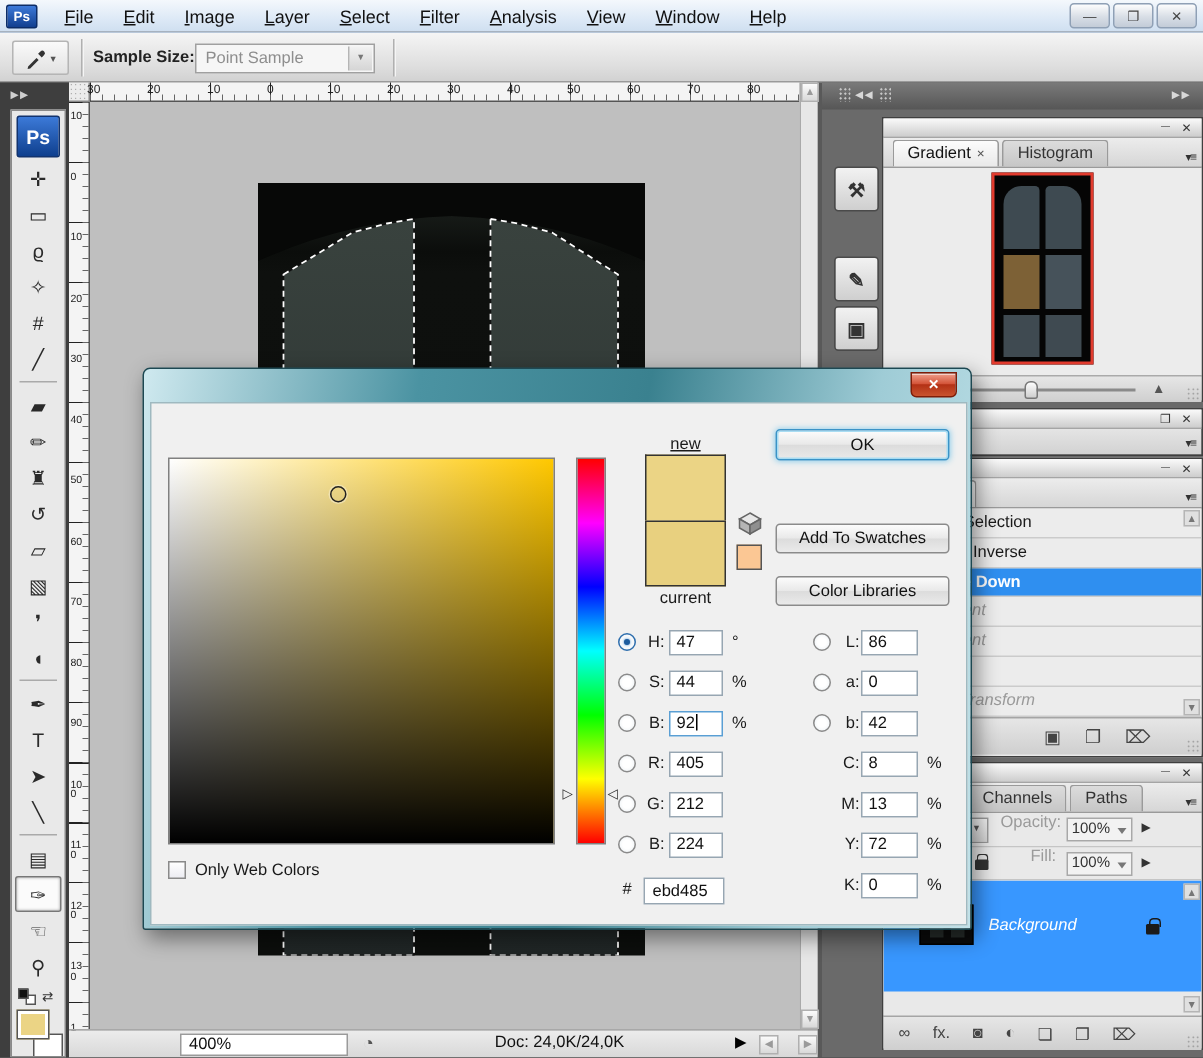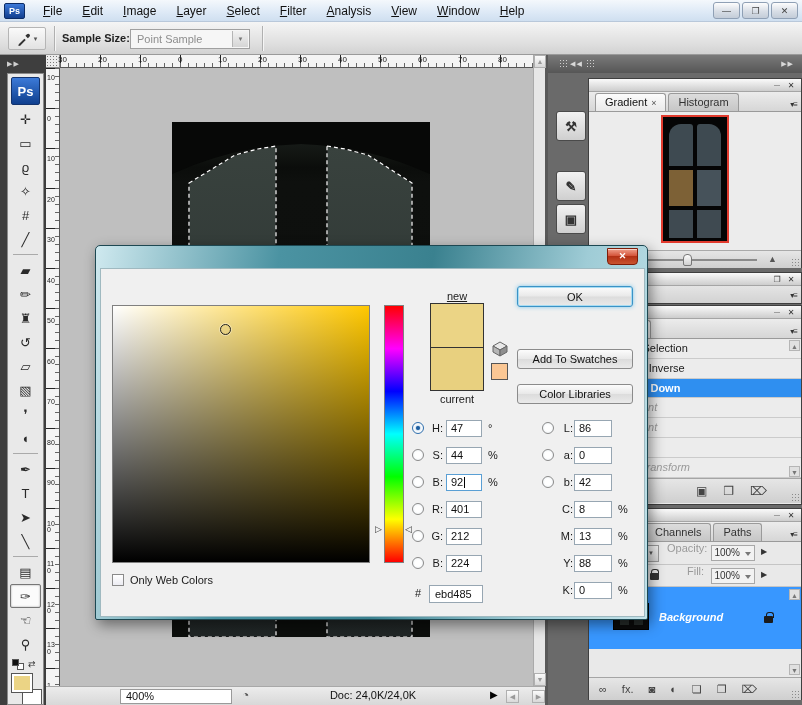--- a/index.html
+++ b/index.html
@@ -188,21 +188,21 @@
     color:#333; text-align:right; padding-right:14px; line-height:14px; font-size:10px; }
   .valbox::after { content:""; position:absolute; right:3px; top:6px; border-left:3px solid transparent;
     border-right:3px solid transparent; border-top:4px solid #777; }
   .flyout-sm { position:absolute; top:5px; font-size:8px; color:#333; }
   .lock-icons { position:absolute; left:28px; top:3px; display:flex; gap:8px; font-size:11px; color:#444; align-items:center; }
   .css-lock { display:inline-block; position:relative; width:9px; height:7px; background:#333; border-radius:1px; margin-top:5px; }
   .css-lock::before { content:""; position:absolute; left:1.5px; top:-4px; width:6px; height:5px;
     border:1.5px solid #333; border-bottom:none; border-radius:3px 3px 0 0; }
   .css-lock.light { background:#1b1b1b; } .css-lock.light::before { border-color:#1b1b1b; }
   .l-list { position:relative; height:90px; background:#e9e9e9; overflow:hidden; }
-  .layer-row { position:relative; height:62px; background:#3897ff;font-weight:bold; }
+  .layer-row { position:relative; height:74px; background:#3897ff; }
   .l-thumb { position:absolute; left:24px; top:16px; width:36px; height:27px; background:#0b0b0b; border:1px solid #000; }
   .l-thumb i { position:absolute; top:5px; width:9px; height:16px; background:#262c2a; }
   .l-thumb i:first-child{ left:6px; } .l-thumb i:last-child{ left:20px; }
   .l-name { position:absolute; left:70px; top:24px; color:#fff; font-style:italic; font-size:11px; }
   .layer-lock { position:absolute; right:28px; top:24px; }
   .l-scroll-up{ top:2px; } .l-scroll-down{ bottom:2px; }
   .l-footer { position:relative; height:23px; background:linear-gradient(#e6e6e6,#cfcfcf); border-top:1px solid #a5a5a5;
     display:flex; align-items:center; gap:15px; padding-left:10px; }
   .l-footer .icon-btn { font-size:11px; color:#444; }
   
@@ -668,21 +668,21 @@
           <div class="vrow focused" style="top: 54px;">
             <span class="radio"></span>
             <span class="vlabel">B:</span>
             <span class="vfield"><i>92</i></span>
             <span class="vunit">%</span>
           </div>
 
           <div class="vrow" style="top: 81px;">
             <span class="radio"></span>
             <span class="vlabel">R:</span>
-            <span class="vfield"><i>401</i></span>
+            <span class="vfield"><i>405</i></span>
             <span class="vunit"></span>
           </div>
 
           <div class="vrow" style="top: 108px;">
             <span class="radio"></span>
             <span class="vlabel">G:</span>
             <span class="vfield"><i>212</i></span>
             <span class="vunit"></span>
           </div>
 
@@ -726,21 +726,21 @@
           <div class="vrow noradio" style="top: 108px;">
 
             <span class="vlabel">M:</span>
             <span class="vfield"><i>13</i></span>
             <span class="vunit">%</span>
           </div>
 
           <div class="vrow noradio" style="top: 135px;">
 
             <span class="vlabel">Y:</span>
-            <span class="vfield"><i>88</i></span>
+            <span class="vfield"><i>72</i></span>
             <span class="vunit">%</span>
           </div>
 
           <div class="vrow noradio" style="top: 162px;">
 
             <span class="vlabel">K:</span>
             <span class="vfield"><i>0</i></span>
             <span class="vunit">%</span>
           </div>
         </div>

